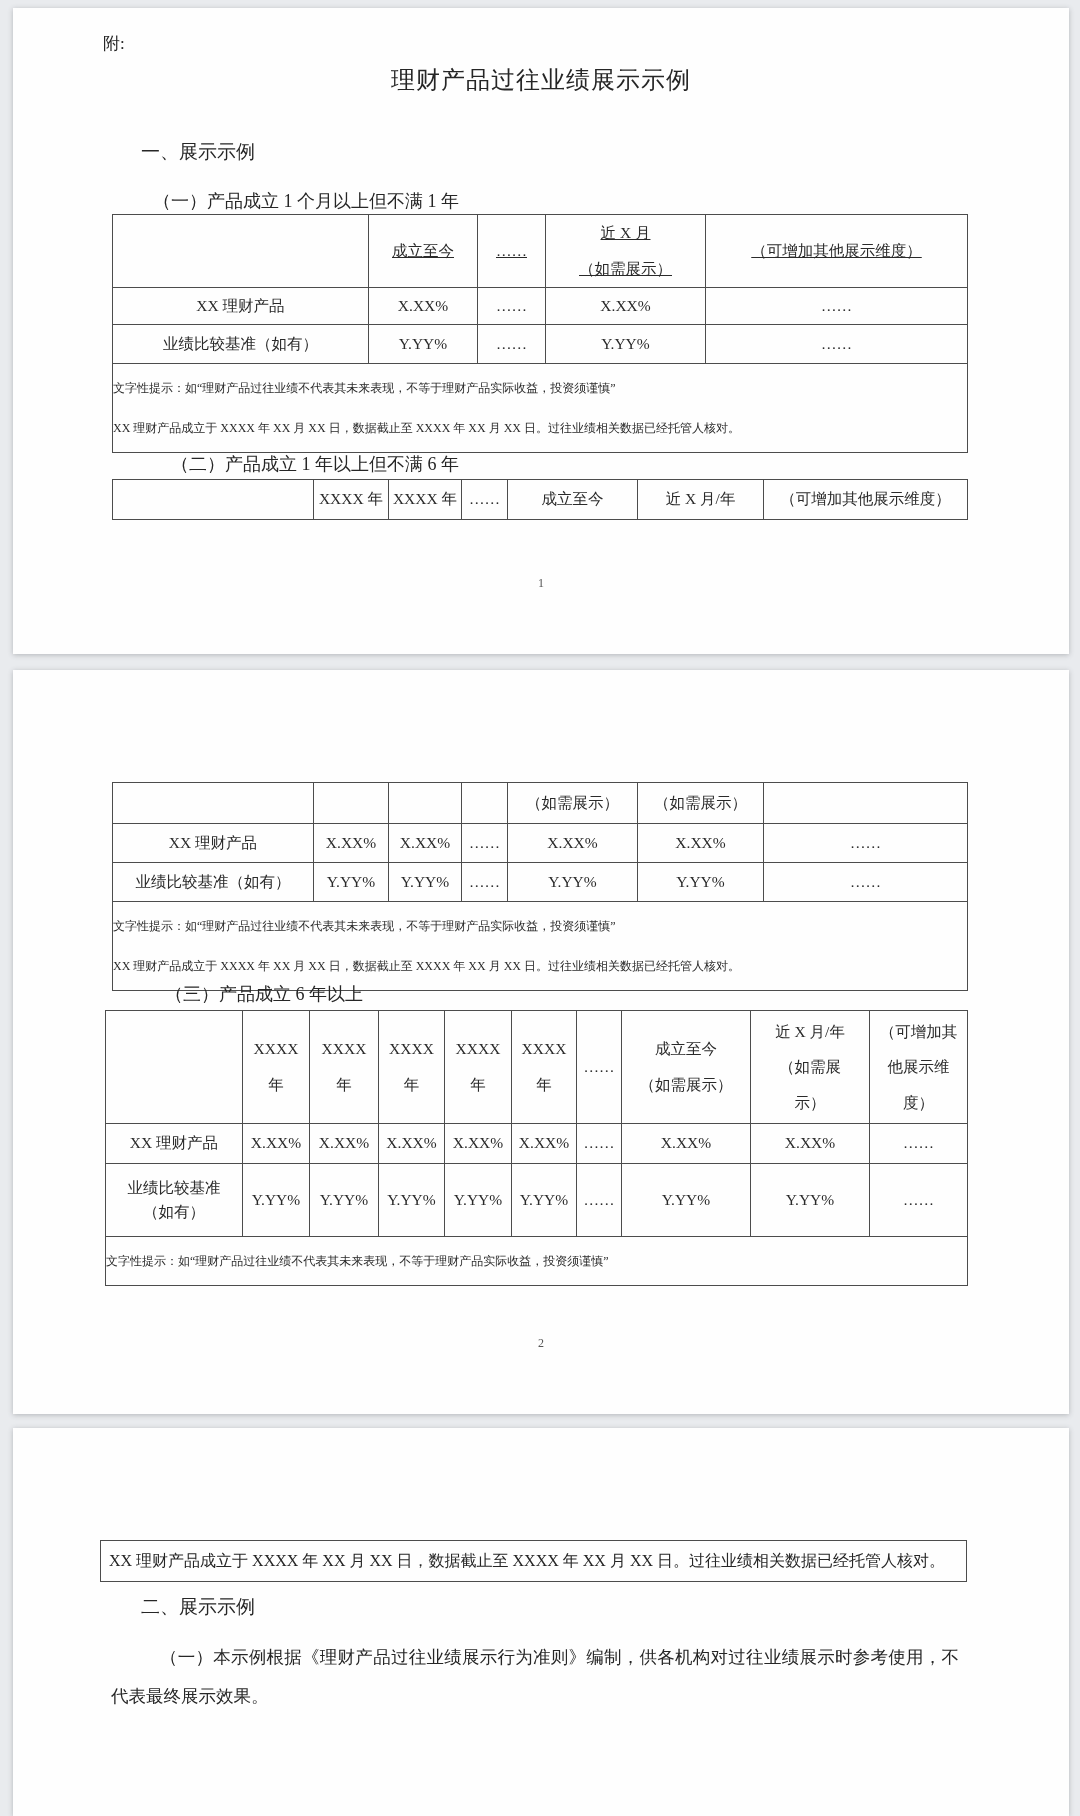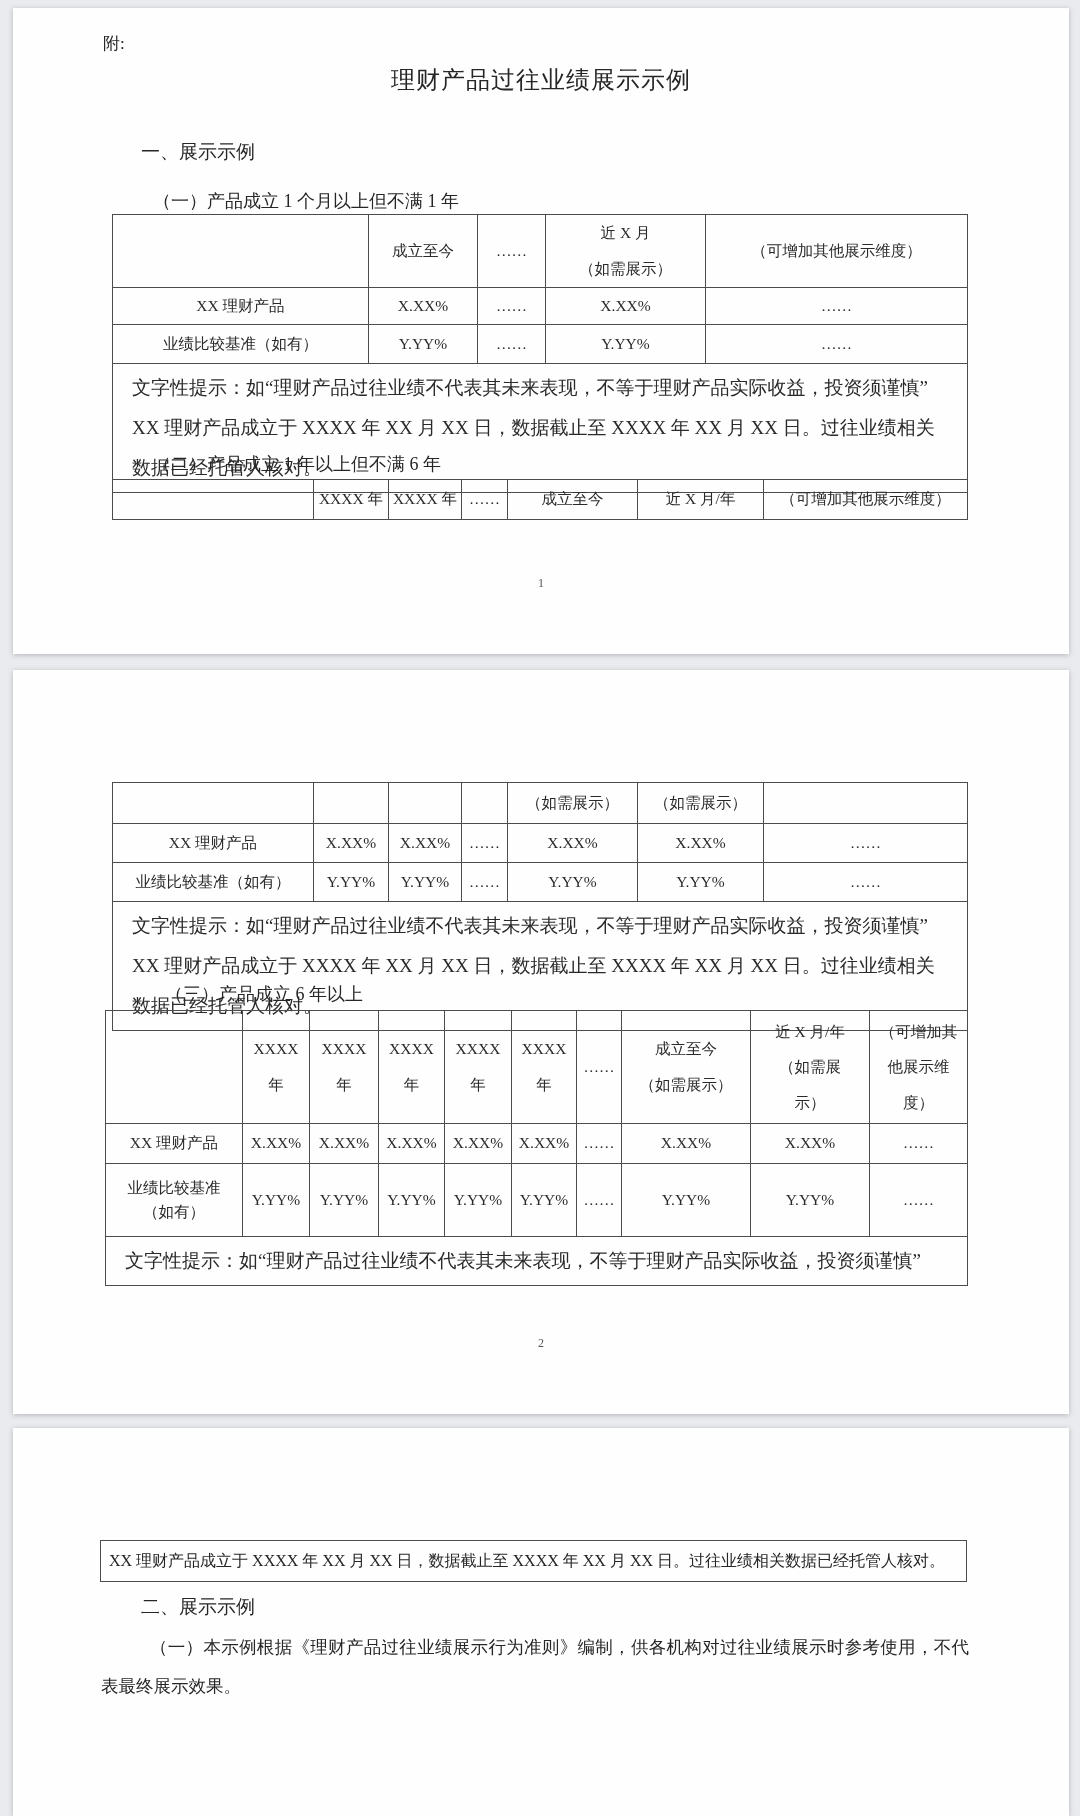--- a/index.html
+++ b/index.html
@@ -39,26 +39,26 @@
     border:1.5px solid #4c4c4c;
     text-align:center;
     vertical-align:middle;
     padding:0 2px;
     white-space:pre-line;
     line-height:1.55;
     overflow:hidden;
   }
   table.tbl td.note{
     text-align:left;
-    padding:4px 19px;
-    font-size:19px;
+    padding:4px 0;
+    font-size:12px;
     line-height:40px;
     white-space:normal;
   }
-  .t1 tr.hdr td{height:72px;line-height:2.3;}
+  .t1 tr.hdr td{height:72px;line-height:2.3;text-decoration:underline;}
   .t1 tr.r1 td{height:36px;}
   .t1 tr.r2 td{height:38px;}
   .t2a tr td{height:39px;}
   .t2b tr.hdr td{height:40px;}
   .t2b tr.r1 td{height:38px;}
   .t2b tr.r2 td{height:38px;}
   .t3 tr.hdr td{height:112px;line-height:2.3;}
   .t3 tr.r1 td{height:39px;}
   .t3 tr.r2 td{height:72px;}
   .t3 td.note{line-height:36px;}
@@ -71,21 +71,21 @@
     padding:0 8px;
     box-sizing:border-box;
     white-space:nowrap;
   }
   .para-block{
     left:88px;top:200px;width:868px;
     font-size:17.5px;
     line-height:39px;
     text-align:justify;
   }
-  .para-block p{margin:0;text-indent:2.8em;}
+  .para-block p{margin:10px;text-indent:2.8em;}
 </style>
 </head>
 <body>
 
 <div class="page" id="page-1">
   <div class="abs attach">附:</div>
   <div class="abs doc-title">理财产品过往业绩展示示例</div>
   <div class="abs h-bold" style="left:128px;top:131px;">一、展示示例</div>
   <div class="abs h-sub" style="left:140px;top:181px;">（一）产品成立 1 个月以上但不满 1 年</div>
 
@@ -122,21 +122,21 @@
     </tr>
     <tr>
       <td class="note" colspan="5">
         <div>文字性提示：如“理财产品过往业绩不代表其未来表现，不等于理财产品实际收益，投资须谨慎”</div>
         <div>XX 理财产品成立于 XXXX 年 XX 月 XX 日，数据截止至 XXXX 年 XX 月 XX 日。过往业绩相关数据已经托管人核对。</div>
       </td>
     </tr>
   </tbody>
     </table>
 
-  <div class="abs h-sub" style="left:140px;top:444px;">（二）产品成立 1 年以上但不满 6 年</div>
+  <div class="abs h-sub" style="left:158px;top:444px;">（二）产品成立 1 年以上但不满 6 年</div>
 
   <table class="tbl t2a abs" style="left:99px;top:471px;width:855px;">
     <colgroup>
         <col style="width:201px">
         <col style="width:75px">
         <col style="width:73px">
         <col style="width:46px">
         <col style="width:130px">
         <col style="width:126px">
         <col style="width:204px">

